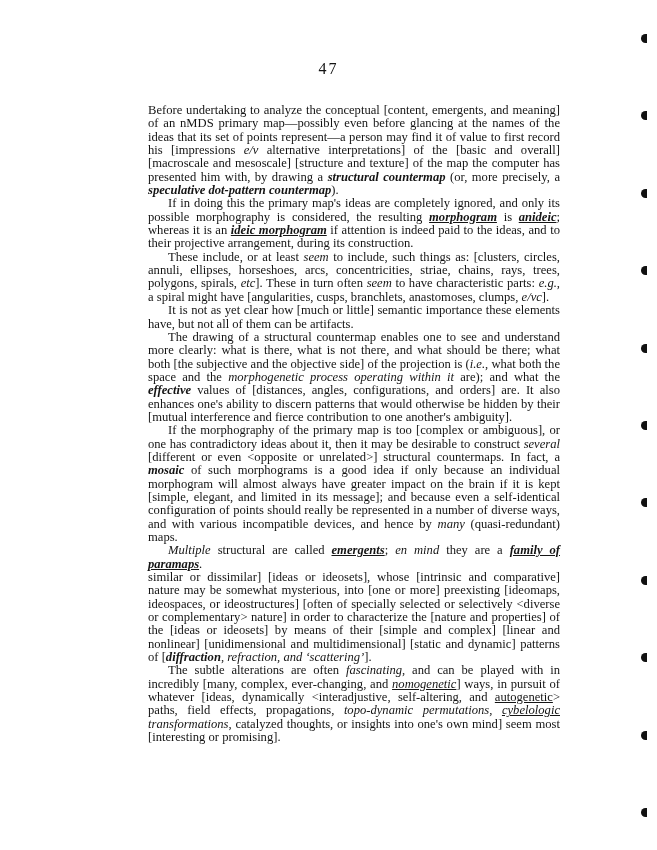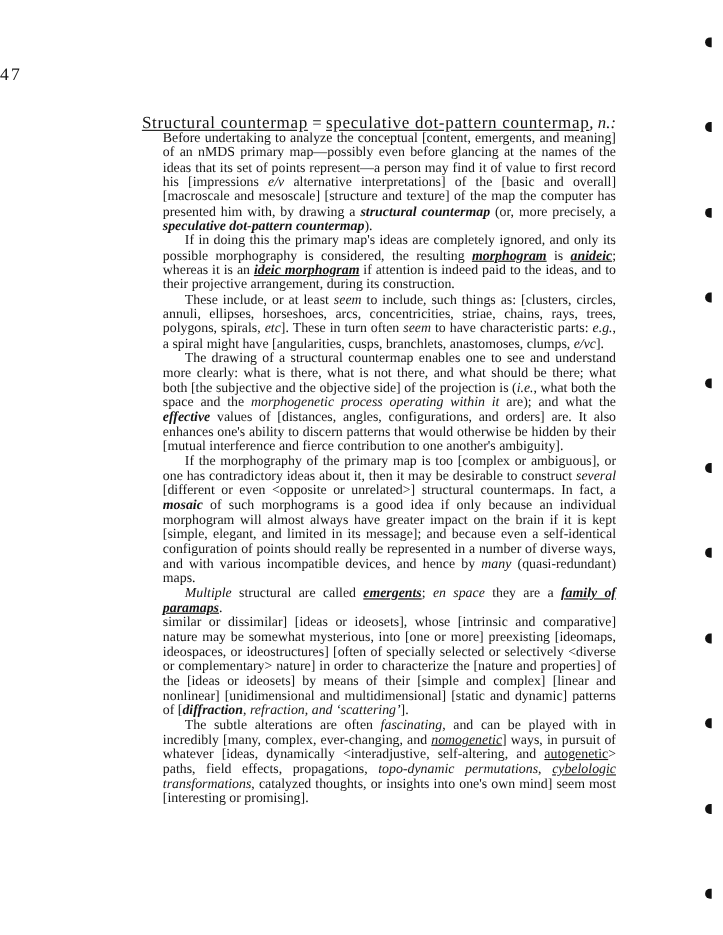--- a/index.html
+++ b/index.html
@@ -1,18 +1,18 @@
 <!DOCTYPE html>
 <html><head>
 <meta charset="utf-8">
 <style>
   html, body { margin: 0; padding: 0; background: #ffffff; }
   body { width: 657px; height: 850px; position: relative; overflow: hidden;
          font-family: "Liberation Serif", "DejaVu Serif", serif; color: #141414; }
-  .page-number { position: absolute; top: 60px; left: 0; width: 657px; text-align: left;
+  .page-number { position: absolute; top: 60px; left: 0; width: 657px; text-align: center;
                  font-size: 16px; letter-spacing: 2px; }
   .content { position: absolute; top: 104px; left: 129px; width: 431px; }
   .entry { margin: 0; }
   .headline { font-size: 15.2px; line-height: 15px; text-align: justify; text-align-last: justify;
               white-space: nowrap; }
   .headword { text-decoration: underline; text-underline-offset: 2px; font-size: 15.5px; letter-spacing: 0.6px; }
   .body { padding-left: 19px; font-size: 12.6px; line-height: 13.35px; text-align: justify; }
   .body p { margin: 0; text-indent: 0; }
   .body p.ind { text-indent: 20px; }
   .b { font-weight: normal; }
@@ -23,28 +23,28 @@
             background: #111; border-radius: 6px 0 0 6px; }
 </style>
 </head>
 <body>
 
 <div class="page-number">47</div>
 
 <div class="content">
 
   <div class="entry">
-    <div class="headline"><span class="headword">Structural countermap</span><span> = </span><span class="headword">speculative dot-pattern countermap</span><span class="i">, n.:</span></div>
     <div class="body">
         <p><span>Before undertaking to analyze the conceptual [content, emergents, and meaning] of an nMDS primary map—possibly even before glancing at the names of the ideas that its set of points represent—a person may find it of value to first record his [impressions </span><span class="i">e/v</span><span> alternative interpretations] of the [basic and overall] [</span><span class="b">macroscale</span><span> and </span><span class="b">mesoscale</span><span>] [structure and texture] of the map the computer has presented him with, by drawing a </span><span class="bi">structural countermap</span><span> (or, more precisely, a </span><span class="bi">speculative dot-pattern countermap</span><span>).</span></p>
         <p class="ind"><span>If in doing this the primary map's ideas are completely ignored, and only its possible </span><span class="b">morphography</span><span> is considered, the resulting </span><span class="bi u">morphogram</span><span> is </span><span class="bi u">anideic</span><span>; whereas it is an </span><span class="bi u">ideic morphogram</span><span> if attention is indeed paid to the ideas, and to their projective arrangement, during its construction.</span></p>
         <p class="ind"><span>These include, or at least </span><span class="i">seem</span><span> to include, such things as: [</span><span class="b">clusters, circles, annuli, ellipses, horseshoes, arcs, concentricities, striae, chains, rays, trees, polygons, spirals</span><span>, </span><span class="i">etc</span><span>]. These in turn often </span><span class="i">seem</span><span> to have characteristic parts: </span><span class="i">e.g.</span><span>, a spiral might have [</span><span class="b">angularities, cusps, branchlets, anastomoses, clumps</span><span>, </span><span class="i">e/vc</span><span>].</span></p>
+        <p class="ind"><span>It is not as yet clear how [much or little] semantic importance these elements have, but not all of them can be artifacts.</span></p>
         <p class="ind"><span>The drawing of a structural countermap enables one to see and understand more clearly: what is there, what is not there, and what should be there; what both [the subjective and the objective side] of the projection is (</span><span class="i">i.e.</span><span>, what both the space and the </span><span class="i">morphogenetic process operating within it</span><span> are); and what the </span><span class="bi">effective</span><span> </span><span class="b">values</span><span> of [distances, angles, configurations, and orders] are. It also enhances one's ability to discern patterns that would otherwise be hidden by their [mutual interference and fierce contribution to one another's ambiguity].</span></p>
         <p class="ind"><span>If the morphography of the primary map is too [complex or ambiguous], or one has contradictory ideas about it, then it may be desirable to construct </span><span class="i">several</span><span> [different or even &lt;opposite or unrelated&gt;] structural countermaps. In fact, a </span><span class="bi">mosaic</span><span> </span><span class="b">of</span><span> such </span><span class="b">morphograms</span><span> is a good idea if only because an individual morphogram will almost always have greater impact on the brain if it is kept [simple, elegant, and limited in its message]; and because even a self-identical configuration of points should really be represented in a number of diverse ways, and with various incompatible devices, and hence by </span><span class="i">many</span><span> (quasi-redundant) maps.</span></p>
-        <p class="ind"><span class="i">Multiple</span><span> structural are called </span><span class="bi u">emergents</span><span>; </span><span class="i">en space</span><span> they are a </span><span class="bi u">family of paramaps</span><span>.</span></p>
+        <p class="ind"><span class="i">Multiple</span><span> structural are called </span><span class="bi u">emergents</span><span>; </span><span class="i">en mind</span><span> they are a </span><span class="bi u">family of paramaps</span><span>.</span></p>
       </div>
   </div>
 
   <div class="entry">
     <div class="body">
         <p><span>similar or dissimilar] [</span><span class="b">ideas</span><span> or ideosets], whose [intrinsic and comparative] nature may be somewhat mysterious, </span><span class="b">into</span><span> [one or more] </span><span class="b">preexisting [ideomaps</span><span>, ideospaces, or ideostructures] [often of specially selected or selectively &lt;diverse or complementary&gt; nature] in order </span><span class="b">to characterize</span><span> the [nature and </span><span class="b">properties</span><span>] of the [ideas or ideosets] </span><span class="b">by</span><span> means of their [simple and complex] [linear and nonlinear] [unidimensional and multidimensional] [static and dynamic] patterns of [</span><span class="bi">diffraction</span><span>, </span><span class="i">refraction, and ‘scattering’</span><span>].</span></p>
         <p class="ind"><span>The subtle alterations are often </span><span class="i">fascinating</span><span>, and can be played with in incredibly [many, complex, ever-changing, and </span><span class="i u">nomogenetic</span><span>] ways, in pursuit of whatever [ideas, dynamically &lt;interadjustive, self-altering, and </span><span class="u">autogenetic</span><span>&gt; paths, field effects, propagations, </span><span class="i">topo-dynamic permutations</span><span>, </span><span class="i u">cybelologic</span><span> </span><span class="i">transformations</span><span>, catalyzed thoughts, or insights into one's own mind] seem most [interesting or promising].</span></p>
       </div>
   </div>
 </div>

